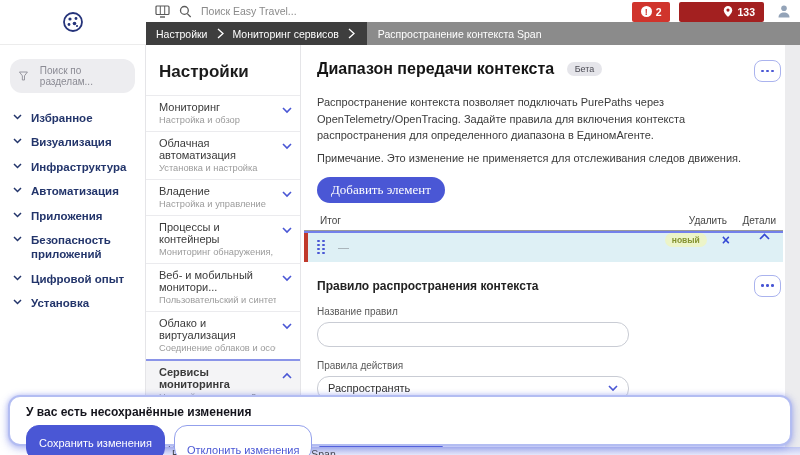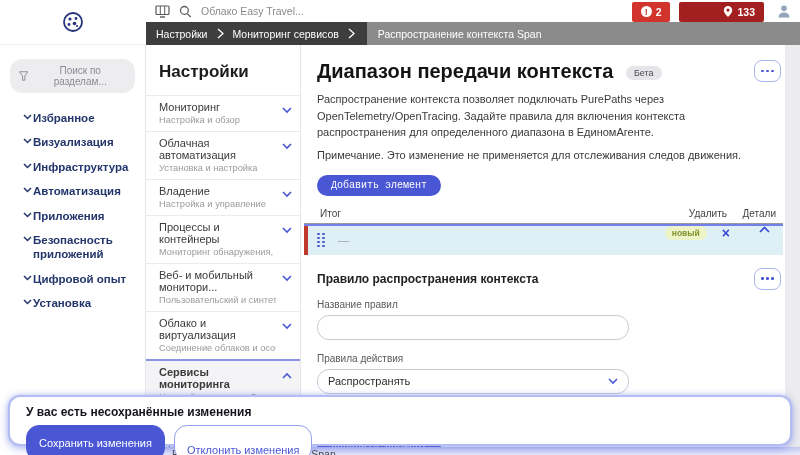--- a/index.html
+++ b/index.html
@@ -28,23 +28,23 @@
   .breadcrumb { position:absolute; left:146px; right:0; top:22px; height:23px;
     background:#8b8b8b; display:flex; align-items:center; color:#fff; font-size:10.5px; }
   .crumb-dark { height:100%; background:#3e3e3e; display:flex; align-items:center;
     gap:9px; padding:0 12px 0 10px; }
   .crumb-last { padding-left:11px; }
 
   
   .sidebar { position:absolute; left:0; top:45px; width:146px; bottom:0; background:#fff;
     border-right:1px solid #e5e5e8; }
   .sb-search { margin:14px 10px 0; height:22px; background:#ededf0; border-radius:12px;
-    display:flex; align-items:center; gap:6px; padding:17px 9px; color:#8b8b94; font-size:10px;text-align:center; }
+    display:flex; align-items:center; gap:12px; padding:17px 9px; color:#8b8b94; font-size:10px; }
   .nav { margin-top:13px; }
-  .nav-item { display:flex; align-items:flex-start; gap:1px; padding:5px 4px 5px 23px;
+  .nav-item { display:flex; align-items:flex-start; gap:9px; padding:5px 4px 5px 13px;
     cursor:pointer; }
   .nav-item svg { margin-top:3px; flex:none; }
   .nav-label { font-weight:bold; font-size:11.5px; color:#23356b; line-height:1.25; }
 
   
   .settings { position:absolute; left:146px; top:45px; width:155px; bottom:0; background:#fff;
     border-right:1px solid #e5e5e8; overflow:hidden; }
   .settings-title { font-size:17px; font-weight:bold; color:#1b1b1b; padding:17px 14px 13px 13px; }
   .section { position:relative; border-top:1px solid #ebebee; padding:5px 24px 6px 13px; cursor:pointer; }
   .section .t { font-size:11px; color:#3a3a3a; }
@@ -54,32 +54,32 @@
   .section.expanded .t { font-weight:bold; }
   .subitem { font-size:10.5px; color:#3a3a3a; padding:2px 6px 2px 22px; line-height:1.25; cursor:pointer; }
   .strip-selected { position:absolute; left:146px; right:0; bottom:0; height:8px; overflow:hidden;
     background:linear-gradient(#c3c9f1,#e9ebfb); z-index:5; }
   .strip-selected span { position:absolute; top:1px; left:26px; font-size:10.5px; color:#444; }
 
   
   .main { position:absolute; left:301px; top:45px; right:15px; bottom:0; background:#fff; }
   .gutter { position:absolute; right:0; top:45px; width:15px; bottom:0; background:#ececee; }
   .page-head { position:relative; margin:15px 4px 0 16px; }
-  .page-title { display:inline; font-size:20px; font-weight:bold; color:#141414; }
+  .page-title { display:inline; font-size:16px; font-weight:bold; color:#141414; }
   .beta { display:inline-block; margin-left:8px; background:#e5e5ea; color:#4c4c55;
     font-size:9px; padding:2px 8px; border-radius:9px; vertical-align:2px; }
   .ellipsis-btn { position:absolute; right:0; top:0; width:27px; height:22px; background:#fff;
     border:1.5px solid #aab3ee; border-radius:8px; display:flex; align-items:center;
     justify-content:center; gap:2.5px; cursor:pointer; }
   .ellipsis-btn i { width:2.5px; height:2.5px; border-radius:50%; background:#4a57d5; }
-  .desc { margin:8px 0 0 16px; width:442px; font-size:11px; color:#3b3b3b; line-height:1.5; }
+  .desc { margin:16px 0 0 16px; width:442px; font-size:11px; color:#3b3b3b; line-height:1.5; }
   .note { margin:8px 0 0 16px; font-size:11px; color:#3b3b3b; }
-  .btn-primary { display:inline-block; background:#4a57d5; color:#fff; font-size:10px;
+  .btn-primary { display:inline-block; background:#4a57d5; color:#fff; font-size:13px;
     border:none; border-radius:13px; padding:5px 14px; cursor:pointer;
-    font-family:Liberation Mono, monospace; }
+    font-family:Liberation Serif, serif; }
   .add-top { margin:13px 0 0 16px; }
 
   .tablewrap { margin:11px 2px 0 3px; }
   .thead { position:relative; height:17px; border-bottom:1px solid #9a9a9a;
     font-size:10px; color:#454545; }
   .th-sum { position:absolute; left:16px; top:1px; }
   .th-del { position:absolute; right:56px; top:1px; }
   .th-det { position:absolute; right:7px; top:1px; }
   .trow { position:relative; height:31px; background:#def0f5; border-top:2px solid #7380ea;
     display:flex; align-items:center; }
@@ -141,21 +141,21 @@
       <svg width="15" height="13" viewBox="0 0 15 13">
         <rect x="1" y="1" width="13" height="8.5" rx="1" fill="none" stroke="#5a5a5a" stroke-width="1.2"></rect>
         <line x1="5.3" y1="1" x2="5.3" y2="9.5" stroke="#5a5a5a" stroke-width="1"></line>
         <line x1="9.7" y1="1" x2="9.7" y2="9.5" stroke="#5a5a5a" stroke-width="1"></line>
         <line x1="5" y1="12" x2="10" y2="12" stroke="#5a5a5a" stroke-width="1.4"></line>
       </svg>
       <svg width="13" height="13" viewBox="0 0 13 13">
         <circle cx="5.4" cy="5.4" r="3.9" fill="none" stroke="#5a5a5a" stroke-width="1.3"></circle>
         <line x1="8.3" y1="8.6" x2="11.7" y2="12" stroke="#5a5a5a" stroke-width="1.3"></line>
       </svg>
-      <span class="search-ph">Облако Easy Travel...</span>
+      <span class="search-ph">Поиск Easy Travel...</span>
       <span class="flex1"></span>
       <span class="hbadge b1">
         <span class="excl">!</span>
         <span>2</span>
       </span>
       <span class="hbadge b2">
         <svg width="10" height="13" viewBox="0 0 12 15">
           <path d="M6 1 C3.2 1 1 3.2 1 6 c0 3.8 5 8 5 8 s5 -4.2 5 -8 C11 3.2 8.8 1 6 1 z" fill="#fff"></path>
           <circle cx="6" cy="5.8" r="1.9" fill="#a32020"></circle>
         </svg>

